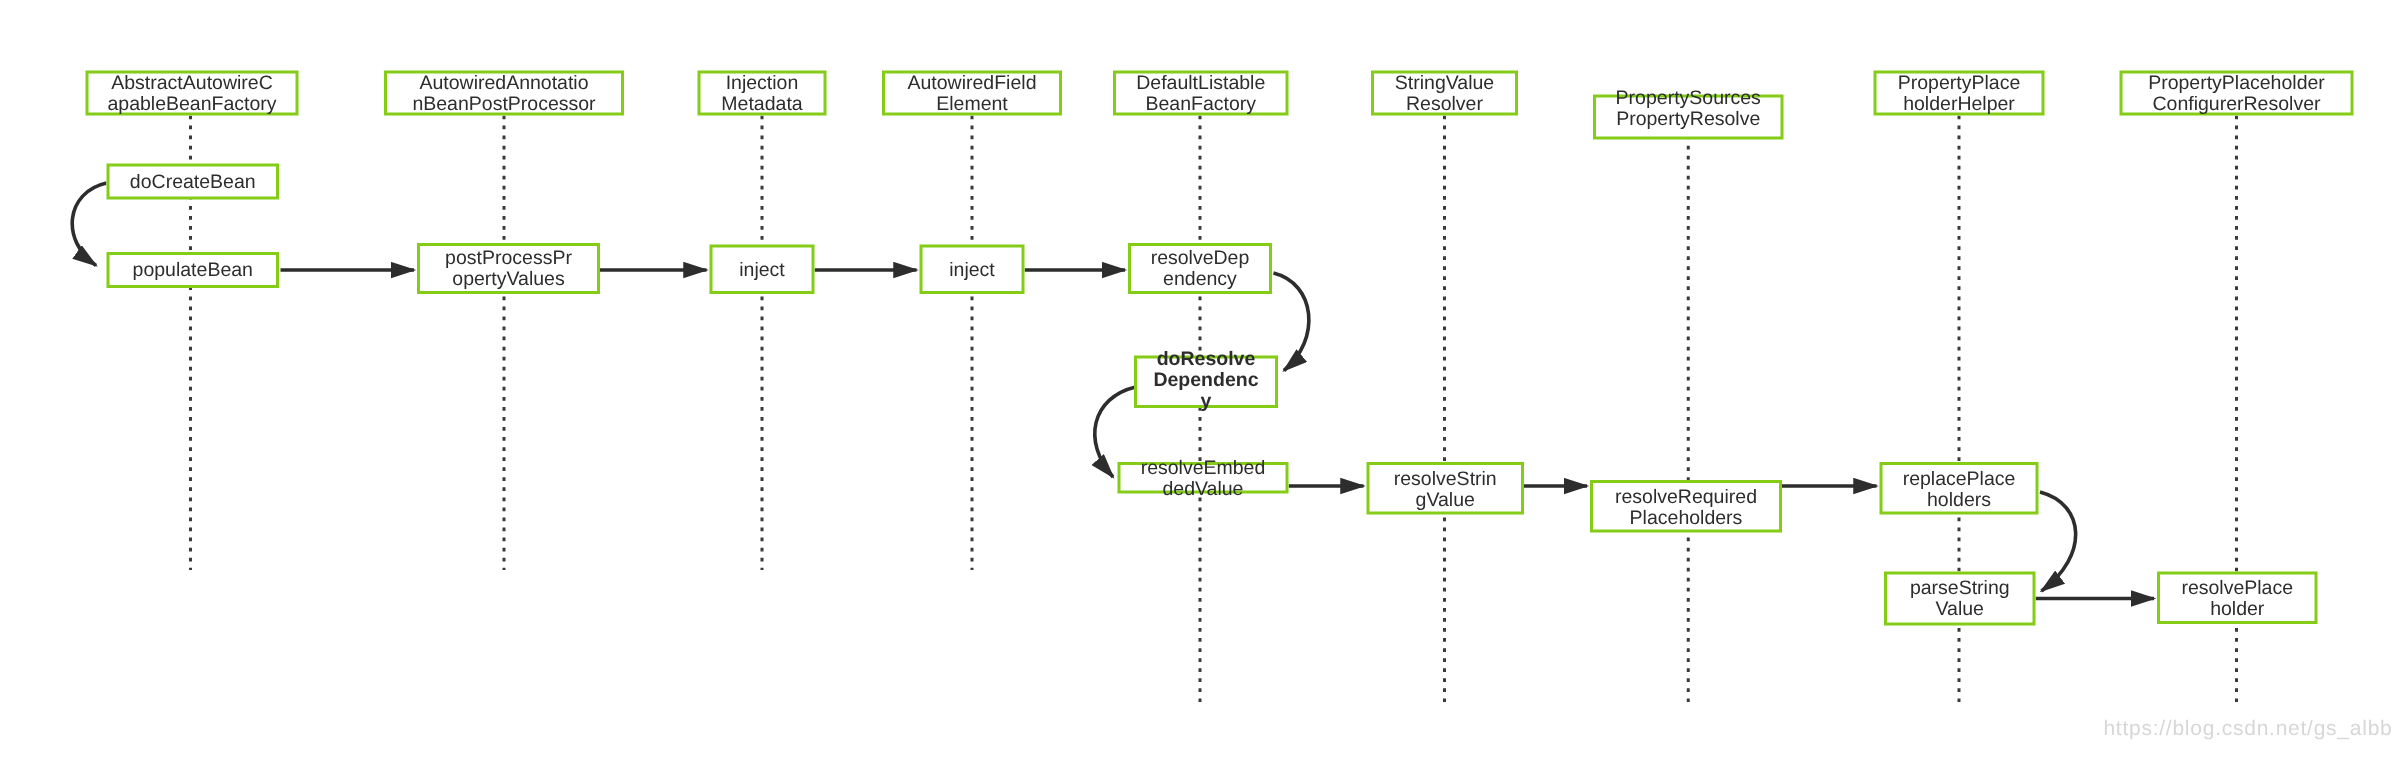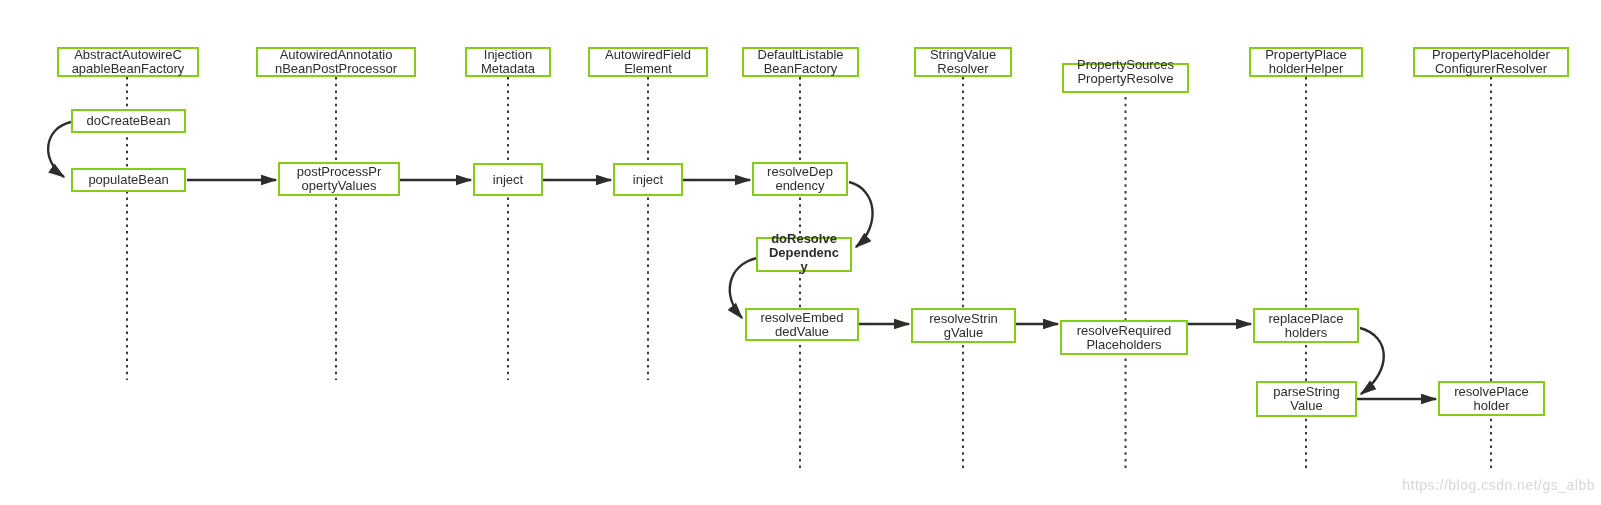--- a/index.html
+++ b/index.html
@@ -138,21 +138,21 @@
     </div>
   <div class="box" style="left:752px;  top:162px; width:96px;  height:34px;">
       <span class="label">resolveDep
 endency</span>
     </div>
   <div class="box overflow-up" style="left:756px; top:237px; width:96px; height:35px;font-weight:bold;">
       <span class="label">doResolve
 Dependenc
 y</span>
     </div>
-  <div class="box" style="left:745px;  top:308px; width:114px; height:33px;">
+  <div class="box" style="left:745px;  top:308px; width:114px; height:21px;">
       <span class="label">resolveEmbed
 dedValue</span>
     </div>
   <div class="box" style="left:911px;  top:308px; width:105px; height:35px;">
       <span class="label">resolveStrin
 gValue</span>
     </div>
   <div class="box" style="left:1060px; top:308px; width:128px; height:35px;margin-top:12px;">
       <span class="label">resolveRequired
 Placeholders</span>

